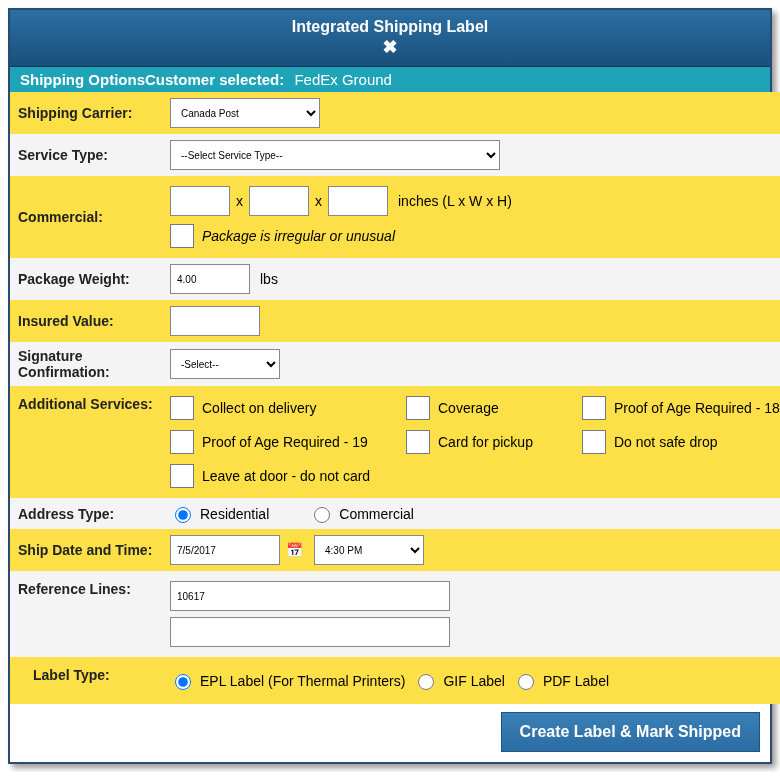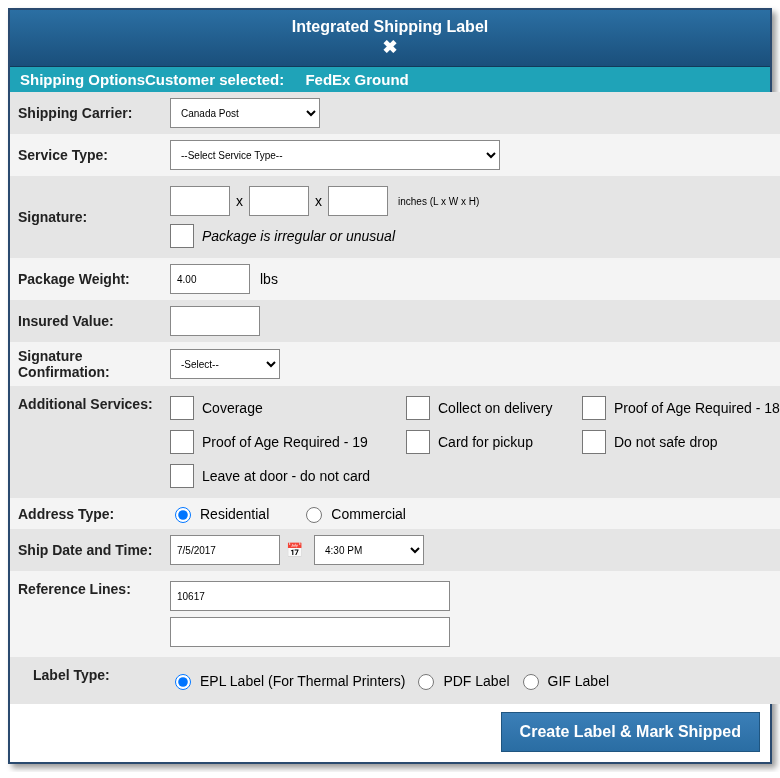--- a/index.html
+++ b/index.html
@@ -50,52 +50,52 @@
     padding: 6px 8px;
     font-size: 14px;
     display: flex;
     align-items: center;
   }
   .row-label {
     font-weight: bold;
     color: #222;
   }
   .stripe-odd { background: #f4f4f4; }
-  .stripe-even { background: #e5e5e5; }
+  .stripe-even { background: #fde047; }
   select, input[type="text"] {
     font-size: 10px;
     padding: 3px 6px;
     border: 1px solid #888;
     background: #fff;
     height: 30px;
   }
   select.carrier { width: 150px; }
   select.service { width: 330px; }
   input.dim { width: 60px; }
   .dim-x { margin: 0 6px; font-size: 14px; }
   .dim-block { display: flex; flex-direction: column; gap: 8px; }
   .dim-line { display: flex; align-items: center; }
-  .dim-hint { margin-left: 10px; font-size: 10px; }
+  .dim-hint { margin-left: 10px; font-size: 14px; }
   .chk-row { display: flex; align-items: center; gap: 8px; font-style: italic; }
   input.weight { width: 80px; }
   .unit { margin-left: 10px; font-size: 14px; }
   input.insured { width: 90px; }
   select.sig { width: 110px; }
   .services-grid {
     display: grid;
     grid-template-columns: 230px 170px 230px;
     row-gap: 10px;
     column-gap: 6px;
     font-size: 14px;
   }
   .svc-item { display: flex; align-items: center; gap: 8px; }
   .checkbox-box {
     width: 24px; height: 24px; border: 1px solid #777; background: #fff; flex: 0 0 auto;
   }
-  .radio-line { display: flex; gap: 32px; align-items: flex-start; font-size: 14px; }
+  .radio-line { display: flex; gap: 40px; align-items: flex-start; font-size: 14px; }
   .radio-item { display: flex; align-items: center; gap: 6px; }
   input[type="radio"] { width: 16px; height: 16px; }
   input.date { width: 110px; }
   .cal-icon {
     width: 22px; height: 22px; margin: 0 8px 0 4px;
     display: inline-flex; align-items: center; justify-content: center;
     font-size: 14px; cursor: pointer;
     color: #2b7fb8;
   }
   select.time { width: 110px; }
@@ -127,37 +127,37 @@
 
   <div class="titlebar">
     <span>Integrated Shipping Label</span>
     <span class="close-x">✖</span>
   </div>
 
   <div class="subtitle">
     <span>Shipping Options</span>
     <span>
       <span>Customer selected:</span>
-      <span style="font-weight:bold;margin-left:17px;">FedEx Ground</span>
+      <span style="font-weight:normal;margin-left:6px;">FedEx Ground</span>
     </span>
   </div>
 
   <div class="form">
 
     <div class="row-label stripe-even">Shipping Carrier:</div>
     <div class="row-value stripe-even">
       <select class="carrier"><option>Canada Post</option></select>
     </div>
 
     <div class="row-label stripe-odd">Service Type:</div>
     <div class="row-value stripe-odd">
       <select class="service"><option>--Select Service Type--</option></select>
     </div>
 
-    <div class="row-label stripe-even tall">Signature:</div>
+    <div class="row-label stripe-even tall">Commercial:</div>
     <div class="row-value stripe-even taller">
       <div class="dim-block">
         <div class="dim-line">
           <input type="text" class="dim" value="" style="">
           <span class="dim-x">x</span>
           <input type="text" class="dim" value="" style="">
           <span class="dim-x">x</span>
           <input type="text" class="dim" value="" style="">
           <span class="dim-hint">inches (L x W x H)</span>
         </div>
@@ -182,25 +182,25 @@
     <div class="row-label stripe-odd">Signature Confirmation:</div>
     <div class="row-value stripe-odd">
       <select class="sig"><option>-Select--</option></select>
     </div>
 
     <div class="row-label stripe-even taller">Additional Services:</div>
     <div class="row-value stripe-even taller">
       <div class="services-grid">
         <div class="svc-item">
             <div class="checkbox-box"></div>
+            <span>Collect on delivery</span>
+          </div>
+        <div class="svc-item">
+            <div class="checkbox-box"></div>
             <span>Coverage</span>
-          </div>
-        <div class="svc-item">
-            <div class="checkbox-box"></div>
-            <span>Collect on delivery</span>
           </div>
         <div class="svc-item">
             <div class="checkbox-box"></div>
             <span>Proof of Age Required - 18</span>
           </div>
         <div class="svc-item">
             <div class="checkbox-box"></div>
             <span>Proof of Age Required - 19</span>
           </div>
         <div class="svc-item">
@@ -249,25 +249,25 @@
 
     <div class="row-label stripe-even taller" style="align-items:flex-start;padding-left:23px;">Label Type:</div>
     <div class="row-value stripe-even taller">
       <div class="label-types">
         <div class="radio-item">
             <input type="radio" name="lt" checked="" style="">
             <span>EPL Label (For Thermal Printers)</span>
           </div>
         <div class="radio-item">
             <input type="radio" name="lt" style="">
+            <span>GIF Label</span>
+          </div>
+        <div class="radio-item">
+            <input type="radio" name="lt" style="">
             <span>PDF Label</span>
-          </div>
-        <div class="radio-item">
-            <input type="radio" name="lt" style="">
-            <span>GIF Label</span>
           </div>
       </div>
     </div>
 
   </div>
 
   <div class="footer">
     <button class="create-btn">Create Label &amp; Mark Shipped</button>
   </div>
 

